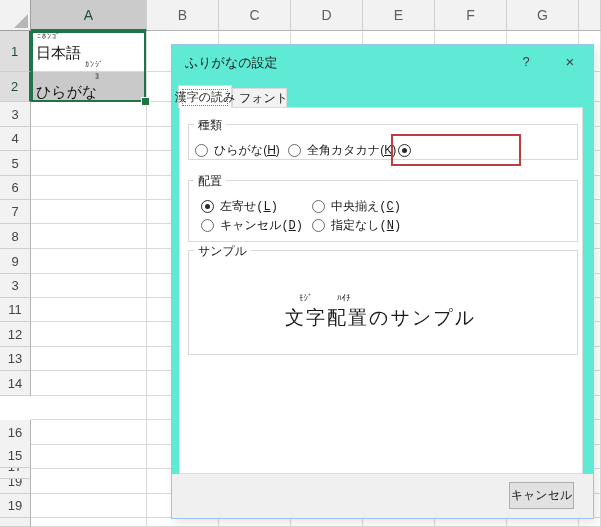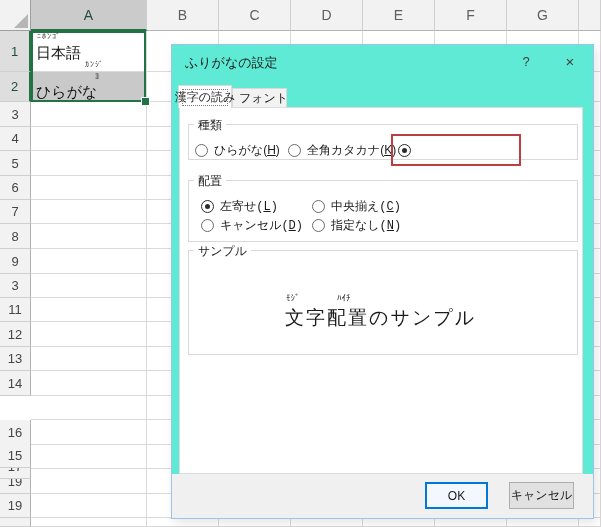--- a/index.html
+++ b/index.html
@@ -196,26 +196,25 @@
           <span><span>キャンセル(</span><span class="accel">D</span><span>)</span></span>
         </div>
         <div class="radio" style="left:123px; top:36px;">
           <span class="rb"></span>
           <span><span>指定なし(</span><span class="accel">N</span><span>)</span></span>
         </div>
       </div>
 
       <div class="group g-sample">
         <span class="group-label">サンプル</span>
-        <span class="samp-furi" style="left:97px;">ﾓｼﾞ</span>
+        <span class="samp-furi" style="left:110px;">ﾓｼﾞ</span>
         <span class="samp-furi" style="left:148px;">ﾊｲﾁ</span>
         <span class="samp-text">文字配置のサンプル</span>
       </div>
 
     </div>
 
     <div class="footer">
-      <div class="btn btn-ok">OK</div>
       <div class="btn btn-cancel">キャンセル</div>
     </div>
   </div>
 
 </div>
 
 </body></html>

